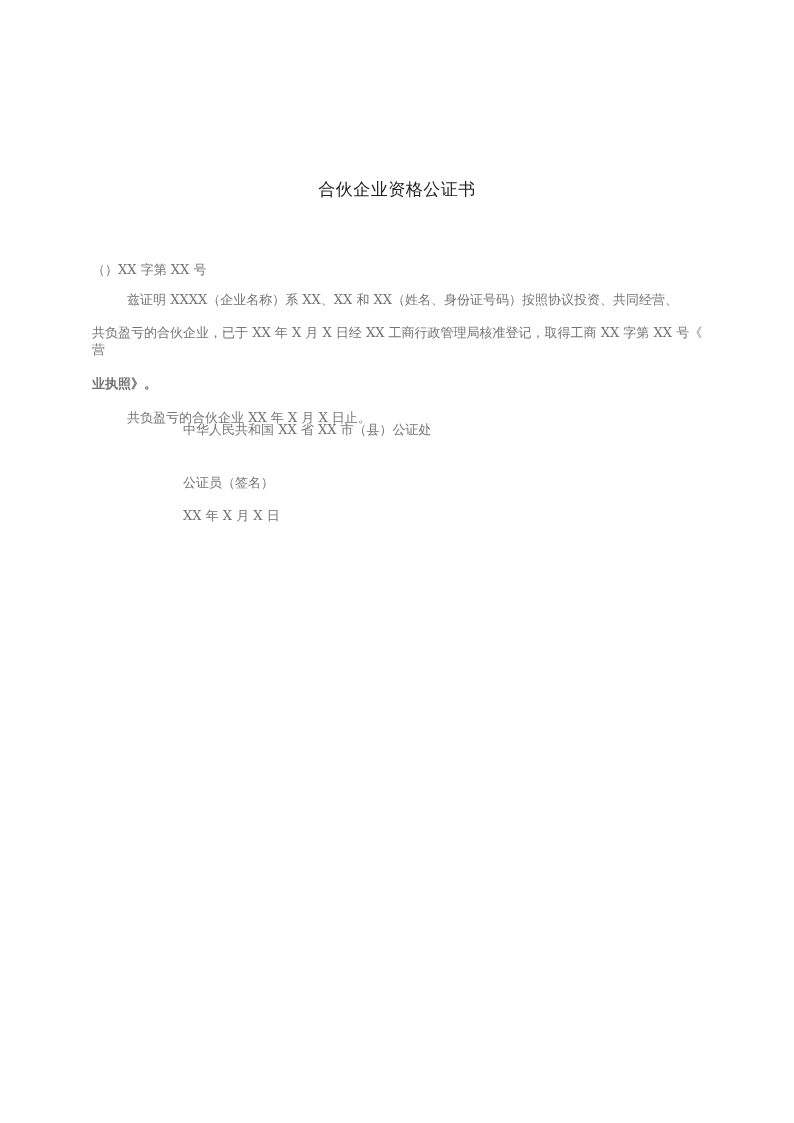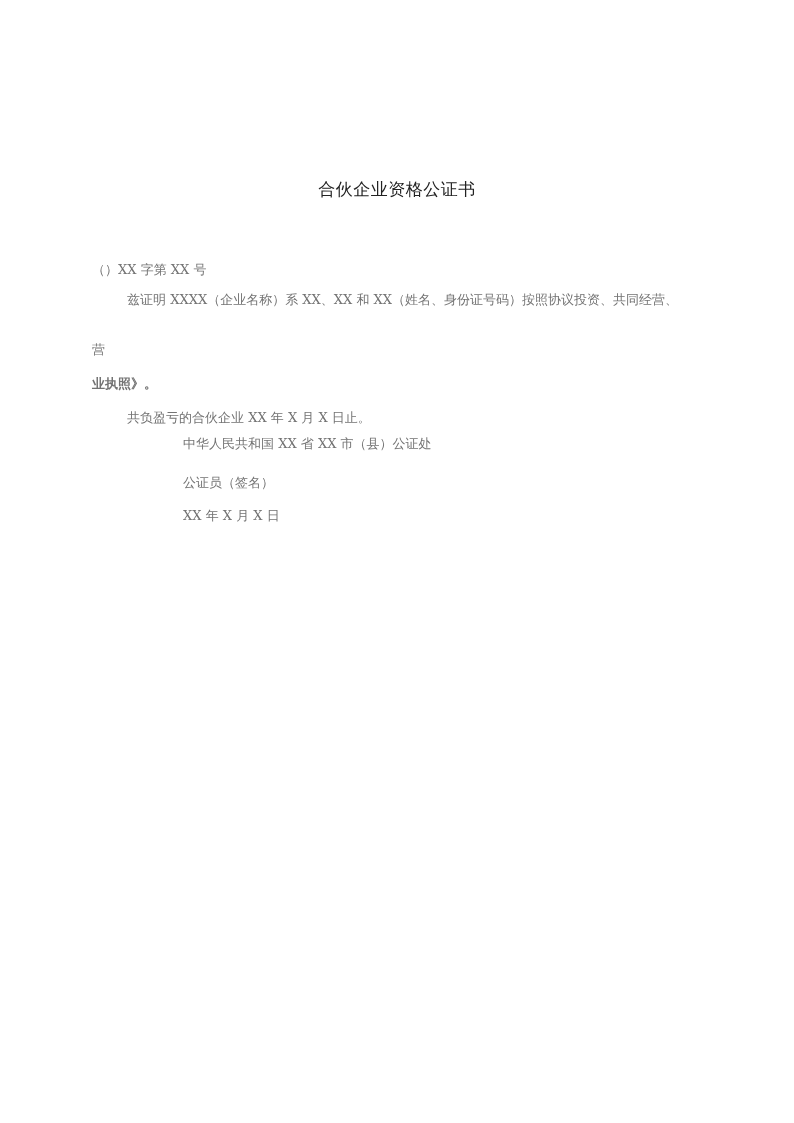--- a/index.html
+++ b/index.html
@@ -44,27 +44,28 @@
 <body>
 
 <div class="page">
 
   <div class="title">合伙企业资格公证书</div>
 
   <div class="line" style="left:92px; top:262px;">（）XX 字第 XX 号</div>
 
   <div class="line" style="left:127px; top:292px;">兹证明 XXXX（企业名称）系 XX、XX 和 XX（姓名、身份证号码）按照协议投资、共同经营、</div>
 
+  <div class="line" style="left:92px; top:325px;">共负盈亏的合伙企业，已于 XX 年 X 月 X 日经 XX 工商行政管理局核准登记，取得工商 XX 字第 XX 号《</div>
 
   <div class="line" style="left:92px; top:342px;">营</div>
 
   <div class="line" style="left:92px; top:376px;font-weight:bold;">业执照》。</div>
 
   <div class="line" style="left:127px; top:410px;">共负盈亏的合伙企业 XX 年 X 月 X 日止。</div>
 
-  <div class="line" style="left:183px; top:436px;">中华人民共和国 XX 省 XX 市（县）公证处</div>
+  <div class="line" style="left:183px; top:422px;">中华人民共和国 XX 省 XX 市（县）公证处</div>
 
   <div class="line" style="left:183px; top:475px;">公证员（签名）</div>
 
   <div class="line" style="left:183px; top:508px;">XX 年 X 月 X 日</div>
 
 
 </div>
 
 </body></html>

